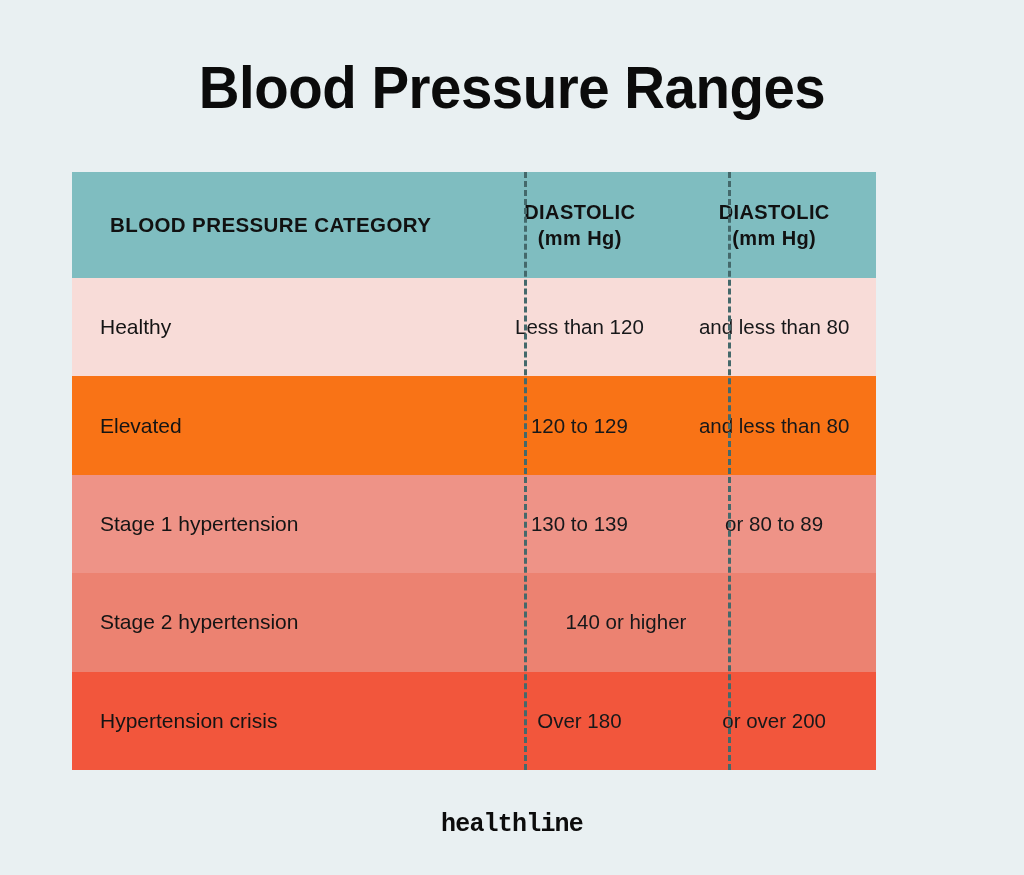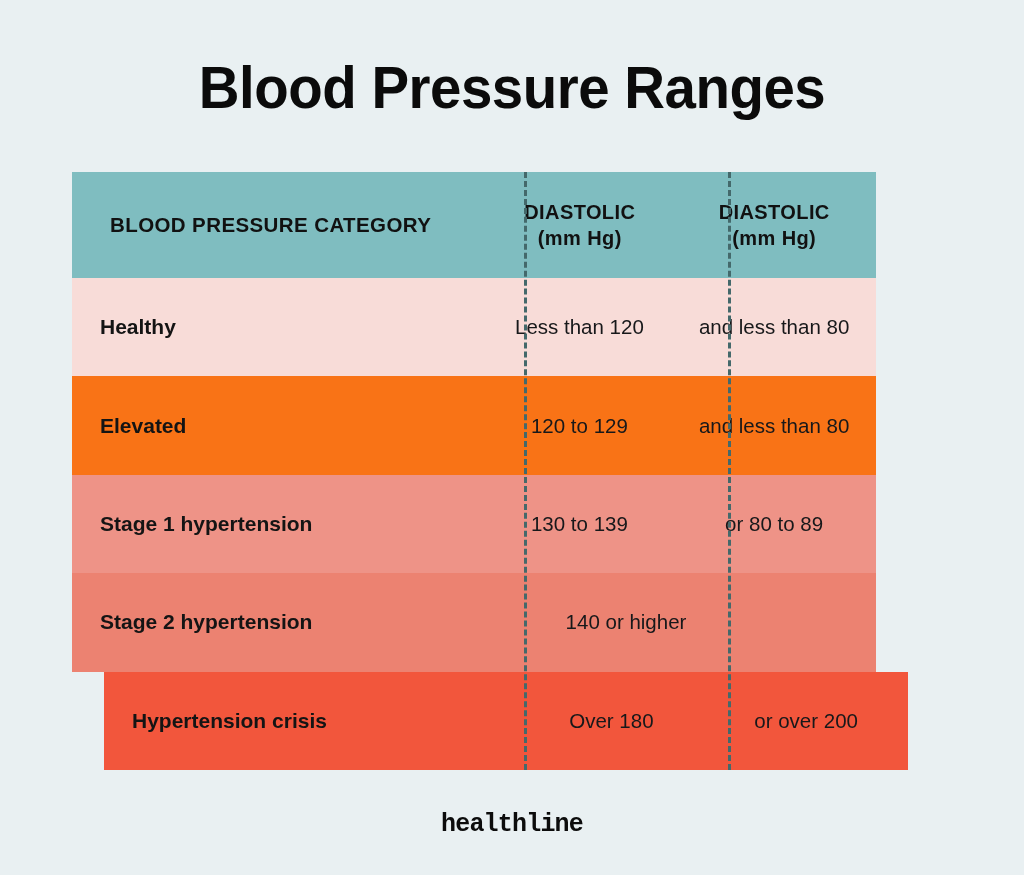--- a/index.html
+++ b/index.html
@@ -98,21 +98,21 @@
   .header-row .col-category {
     font-size: 20.5px;
   }
   .header-row .col-systolic,
   .header-row .col-diastolic {
     flex-direction: column;
     justify-content: center;
   }
 
   .data-row .col-category {
-    font-weight: 700;
+    font-weight: 400;
     font-size: 21px;
     color: #141414;
     padding-left: 28px;
   }
   .data-row .col-systolic,
   .data-row .col-diastolic {
     font-weight: 400;
     font-size: 20.5px;
     color: #17181a;
   }
@@ -186,21 +186,21 @@
       <div class="cell col-category">Stage 1 hypertension</div>
       <div class="cell col-systolic">130 to 139</div>
       <div class="cell col-diastolic">or 80 to 89</div>
     </div>
 
     <div class="row data-row" style="background: rgb(236, 130, 113);">
       <div class="cell col-category">Stage 2 hypertension</div>
       <div class="cell col-systolic">140 or higher</div>
     </div>
 
-    <div class="row data-row" style="background: rgb(242, 86, 60); margin-left: 32px;">
+    <div class="row data-row" style="background: rgb(242, 86, 60);">
       <div class="cell col-category">Hypertension crisis</div>
       <div class="cell col-systolic">Over 180</div>
       <div class="cell col-diastolic">or over 200</div>
     </div>
 
     <div class="divider divider-1" style="border-left-color: rgb(68, 105, 107);"></div>
     <div class="divider divider-2" style="border-left-color: rgb(68, 105, 107);"></div>
 
   </div>
 

